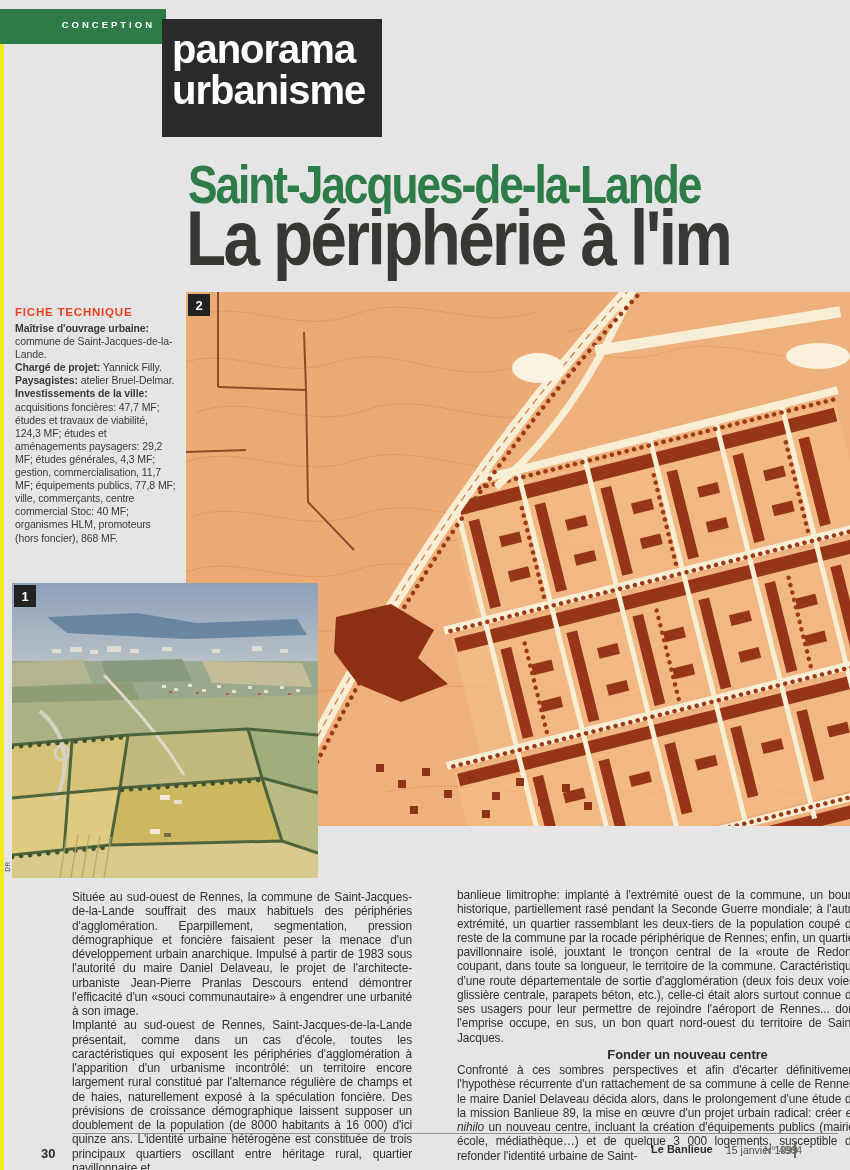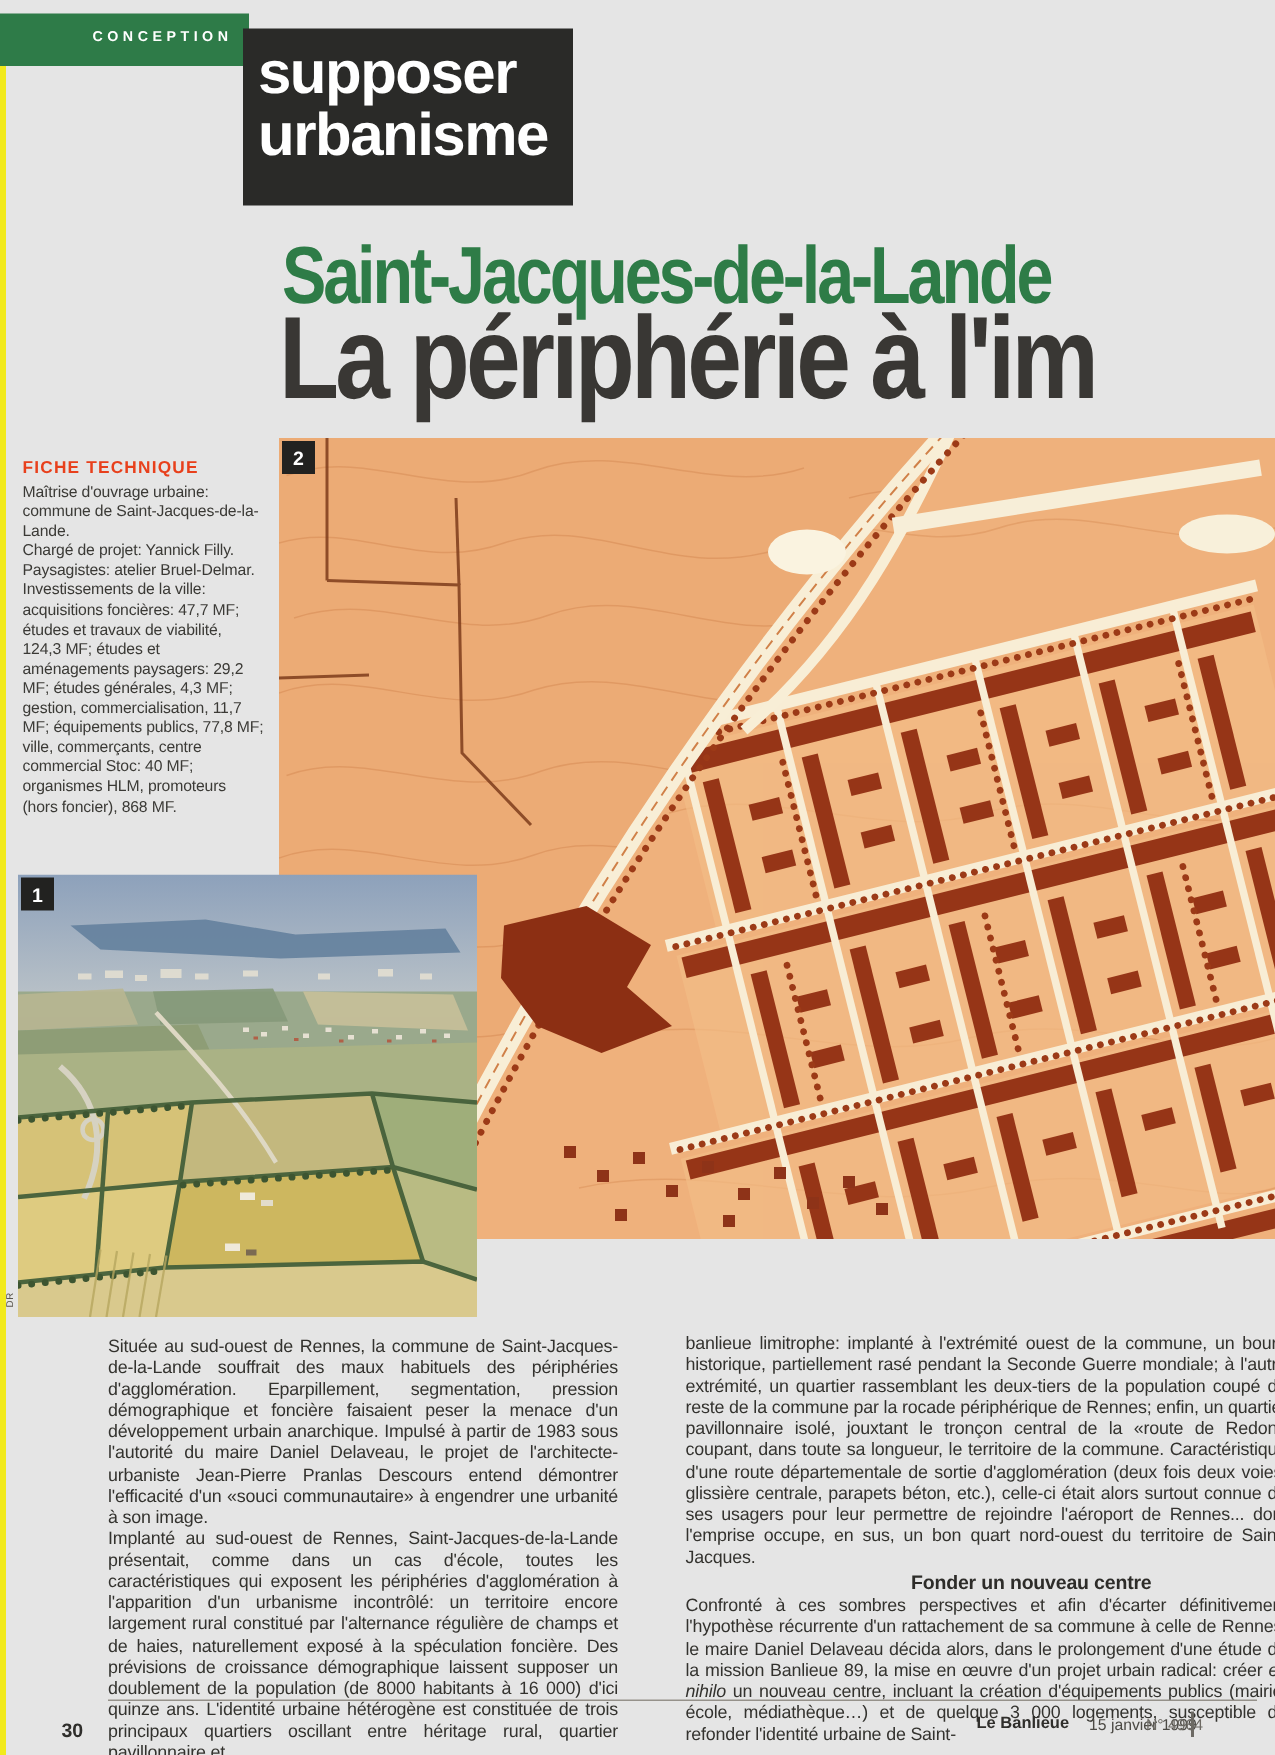--- a/index.html
+++ b/index.html
@@ -30,21 +30,21 @@
   }
   .title{
     position:absolute; left:186px; top:198px; margin:0;
     font-size:78px; font-weight:bold; letter-spacing:-3px; color:#393734;
     transform:scaleX(.84); transform-origin:0 0; white-space:nowrap; line-height:80px;
   }
   
   .fiche{position:absolute; left:15px; top:289px; width:161px;}
   .fiche h3{margin:17px 0 4px 0; font-size:11.5px; letter-spacing:.8px; color:#e8401c; font-weight:bold;}
   .fiche p{margin:0; font-size:10.5px; line-height:13.1px; color:#3b3a36; letter-spacing:-.1px;}
-  .fiche b{font-weight:normal;margin-top:28px;}
+  .fiche b{font-weight:bold;margin-top:28px;}
   
   .fig{position:absolute; margin:0; padding:0;}
   .fig-map{left:186px; top:292px; width:664px; height:534px; z-index:1;}
   .fig-photo{left:12px; top:583px; width:306px; height:295px; z-index:2;}
   .fig svg{display:block; width:100%; height:100%;}
   .fig-label{
     position:absolute; left:2px; top:2px; width:22px; height:22px; background:#222220;
     color:#fff; font-size:13px; font-weight:bold; display:flex; align-items:center; justify-content:center;
     z-index:3;
   }
@@ -70,21 +70,21 @@
 <body>
 
 <div class="page">
 
   <div class="edge-strip"></div>
 
   <div class="green-bar">
     <span class="section-label">CONCEPTION</span>
   </div>
   <div class="black-box">
-    <div class="rubric">supposer</div>
+    <div class="rubric">panorama</div>
     <div class="rubric">urbanisme</div>
   </div>
 
   <h2 class="overline">Saint-Jacques-de-la-Lande</h2>
   <h1 class="title">La périphérie à l'im</h1>
 
   <aside class="fiche">
     <h3>FICHE TECHNIQUE</h3>
     <p><b>Maîtrise d'ouvrage urbaine:</b><span> commune de Saint-Jacques-de-la-Lande.</span></p>
     <p><b>Chargé de projet:</b><span> Yannick Filly.</span></p>

